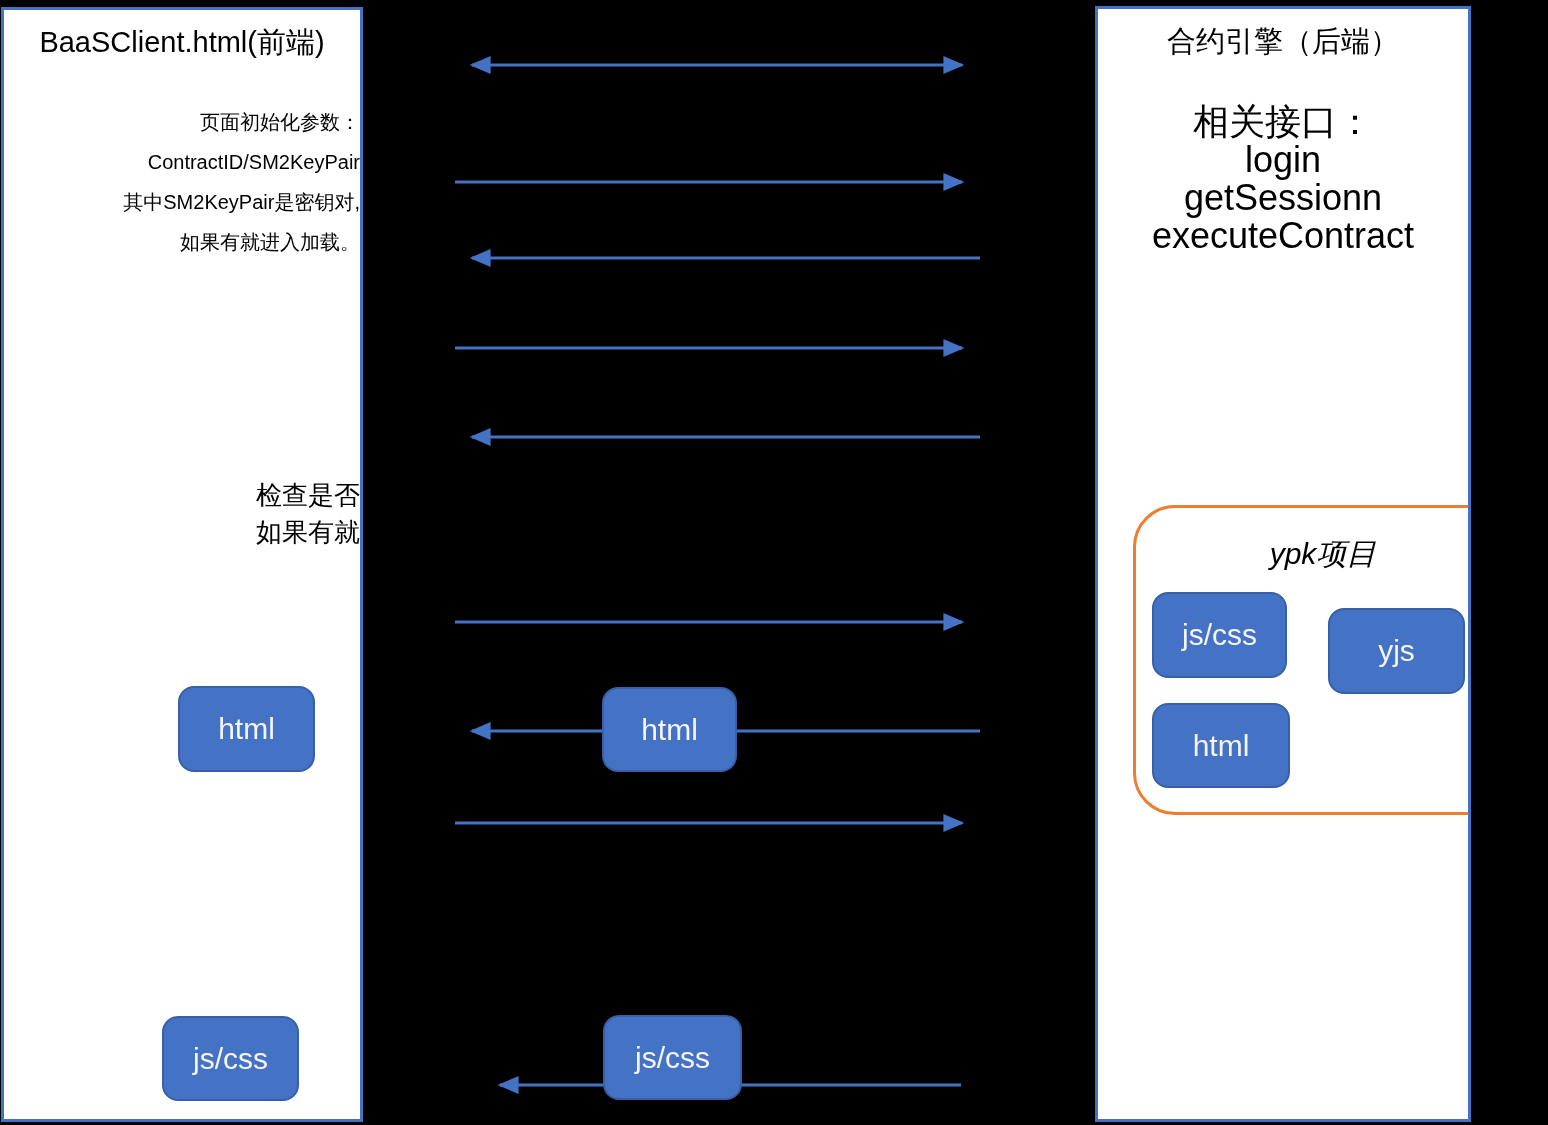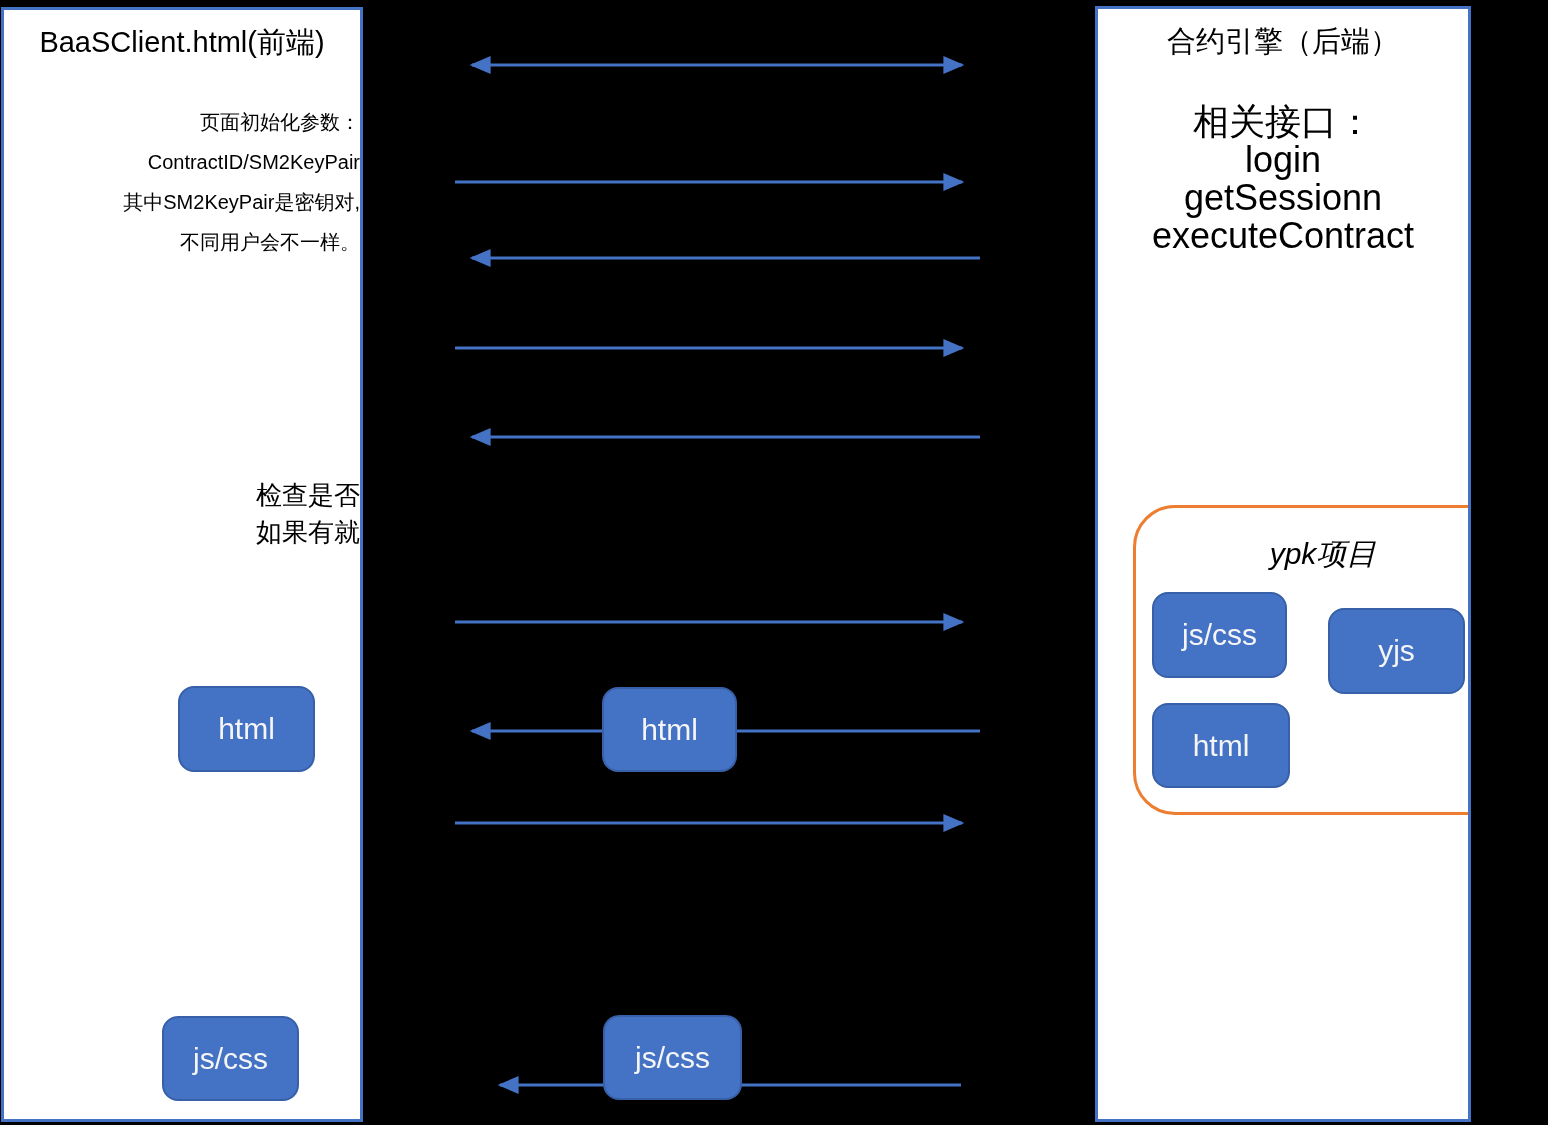--- a/index.html
+++ b/index.html
@@ -75,21 +75,21 @@
 <div class="blue-box mid-box" id="mid-jscss-box">
   <span>js/css</span>
 </div>
 
 <div class="panel" id="left-panel">
   <div class="panel-title">BaaSClient.html(前端)</div>
   <div class="desc-block">
     <div>页面初始化参数：</div>
     <div>ContractID/SM2KeyPair</div>
     <div>其中SM2KeyPair是密钥对,</div>
-    <div>不同用户会不一样。</div>
+    <div>如果有就进入加载。</div>
   </div>
   <div class="note-block">
     <div>检查是否有needR</div>
     <div>如果有就进入加载</div>
   </div>
   <div class="blue-box" id="lp-html-box">
     <span>html</span>
   </div>
   <div class="blue-box" id="lp-jscss-box">
     <span>js/css</span>

